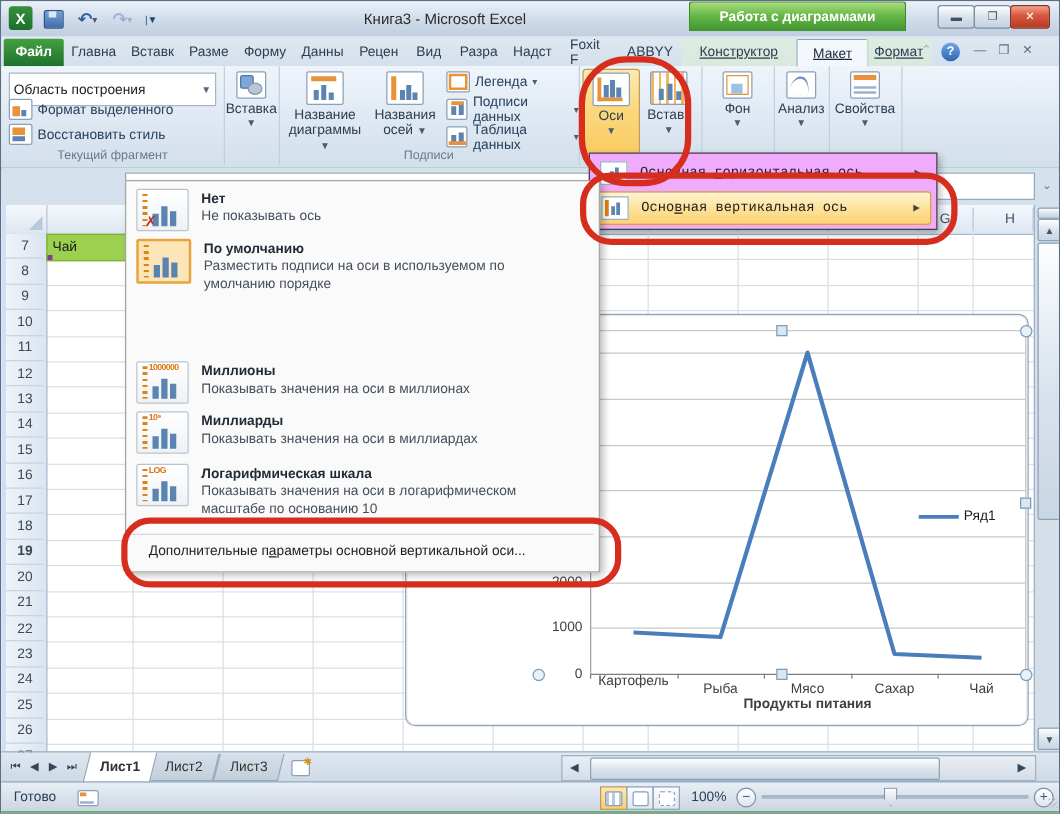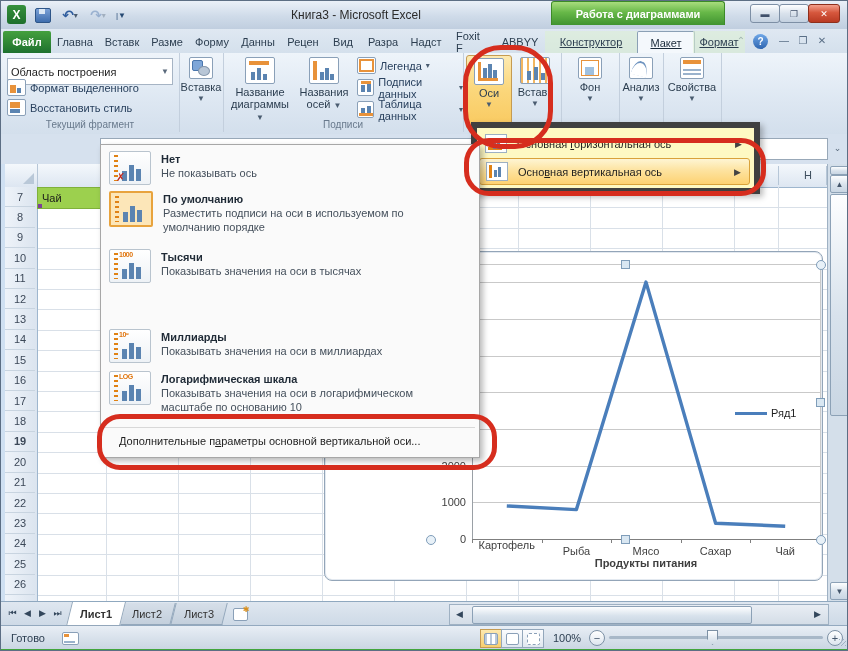--- a/index.html
+++ b/index.html
@@ -74,21 +74,21 @@
   .stab>span{transform:skewX(14deg);}
   .stab.active{background:#fff;font-weight:bold;height:23px;top:0;z-index:1;}
   .scrtrack{position:absolute;background:linear-gradient(#e9eef4,#d4dde7);border:1px solid #9fb1c3;}
   .scrthumb{position:absolute;background:linear-gradient(#fdfeff,#d8e2ec 55%,#c9d6e3);border:1px solid #8ca1b6;border-radius:2px;}
   .statusbar{left:0;top:624px;width:848px;height:24px;background:linear-gradient(#e8eef5,#c9d5e2);border-top:1px solid #93a9bf;color:#2c3e50;}
   .statusbar:after{content:"";position:absolute;left:0;top:23px;width:848px;height:2px;background:#42a53d;}
   .viewbtn{width:20px;height:17px;border:1px solid #93a7bb;background:linear-gradient(#fbfcfe,#dfe7ef);}
   .viewbtn.on{background:linear-gradient(#fde9b0,#f8cf6e);border-color:#c59b52;}
   .zoomcircle{width:14px;height:14px;border:1px solid #7d91a5;border-radius:50%;background:linear-gradient(#fff,#dde5ee);color:#44566b;font-size:11px;line-height:11px;}
   
-  .menu1{left:470px;top:121px;width:277px;height:60px;background:#fef9c3;border:6px solid #404040;box-shadow:3px 3px 6px rgba(0,0,0,.28);z-index:10;}
+  .menu1{left:470px;top:121px;width:277px;height:60px;background:#f0abfc;border:1px solid #404040;box-shadow:3px 3px 6px rgba(0,0,0,.28);z-index:10;font-family:Liberation Mono, monospace;}
   .m1item{position:absolute;left:2px;width:271px;height:27px;display:flex;align-items:center;gap:10px;padding-left:6px;box-sizing:border-box;color:#1e1e1e;}
   .m1item.hl{background:linear-gradient(#fef5d3,#fde3a0 45%,#fdd272);border:1px solid #d9a23b;border-radius:3px;}
   .m1item .sub{margin-left:auto;margin-right:8px;font-size:9px;color:#444;}
   .mico-sm{width:20px;height:17px;background:#fff;border:1px solid #9db0c2;position:relative;flex:none;}
   .menu2{left:99px;top:143px;width:378px;height:312px;background:#fafafa;border:1px solid #a7a7a7;box-shadow:3px 3px 6px rgba(0,0,0,.28);z-index:10;}
   .m2item{position:absolute;left:2px;width:372px;display:flex;gap:10px;padding:2px 0 0 6px;box-sizing:border-box;}
   .mico{width:40px;height:32px;flex:none;background:linear-gradient(#ffffff,#eef2f6);border:1px solid #b9c4ce;border-radius:2px;position:relative;}
   .mico.sel{border:2px solid #e8a33d;background:#fce6b8;}
   .mticks{position:absolute;left:4px;top:3px;width:4px;bottom:3px;background:repeating-linear-gradient(#e08214 0 2px,transparent 2px 5px);}
   .mbadge{position:absolute;left:9px;top:1px;color:#e0750e;font-size:7px;font-weight:bold;letter-spacing:-.5px;}
@@ -513,31 +513,31 @@
           <div class="mticks"></div>
           <div style="position: absolute; left: 12px; bottom: 3px; width: 5px; height: 10px; background: rgb(91, 132, 177);"></div>
           <div style="position: absolute; left: 19px; bottom: 3px; width: 5px; height: 16px; background: rgb(91, 132, 177);"></div>
           <div style="position: absolute; left: 26px; bottom: 3px; width: 5px; height: 12px; background: rgb(91, 132, 177);"></div>
         </div>
         <div class="m2txt">
           <div class="m2title">По умолчанию</div>
           <div class="m2desc" style="width: 282px;">Разместить подписи на оси в используемом по умолчанию порядке</div>
         </div>
       </div>
-      <div class="m2item" style="top: 102px; height: 40px;">
+      <div class="m2item" style="top: 142px; height: 40px;">
         <div class="mico">
           <div class="mticks"></div>
           <div style="position: absolute; left: 12px; bottom: 3px; width: 5px; height: 10px; background: rgb(91, 132, 177);"></div>
           <div style="position: absolute; left: 19px; bottom: 3px; width: 5px; height: 16px; background: rgb(91, 132, 177);"></div>
           <div style="position: absolute; left: 26px; bottom: 3px; width: 5px; height: 12px; background: rgb(91, 132, 177);"></div>
-          <div class="mbadge">1000</div>
+          <div class="mbadge">1000000</div>
         </div>
         <div class="m2txt">
-          <div class="m2title">Тысячи</div>
-          <div class="m2desc" style="width: 282px;">Показывать значения на оси в тысячах</div>
+          <div class="m2title">Миллионы</div>
+          <div class="m2desc" style="width: 282px;">Показывать значения на оси в миллионах</div>
         </div>
       </div>
       <div class="m2item" style="top: 182px; height: 42px;">
         <div class="mico">
           <div class="mticks"></div>
           <div style="position: absolute; left: 12px; bottom: 3px; width: 5px; height: 10px; background: rgb(91, 132, 177);"></div>
           <div style="position: absolute; left: 19px; bottom: 3px; width: 5px; height: 16px; background: rgb(91, 132, 177);"></div>
           <div style="position: absolute; left: 26px; bottom: 3px; width: 5px; height: 12px; background: rgb(91, 132, 177);"></div>
           <div class="mbadge">10⁹</div>
         </div>

